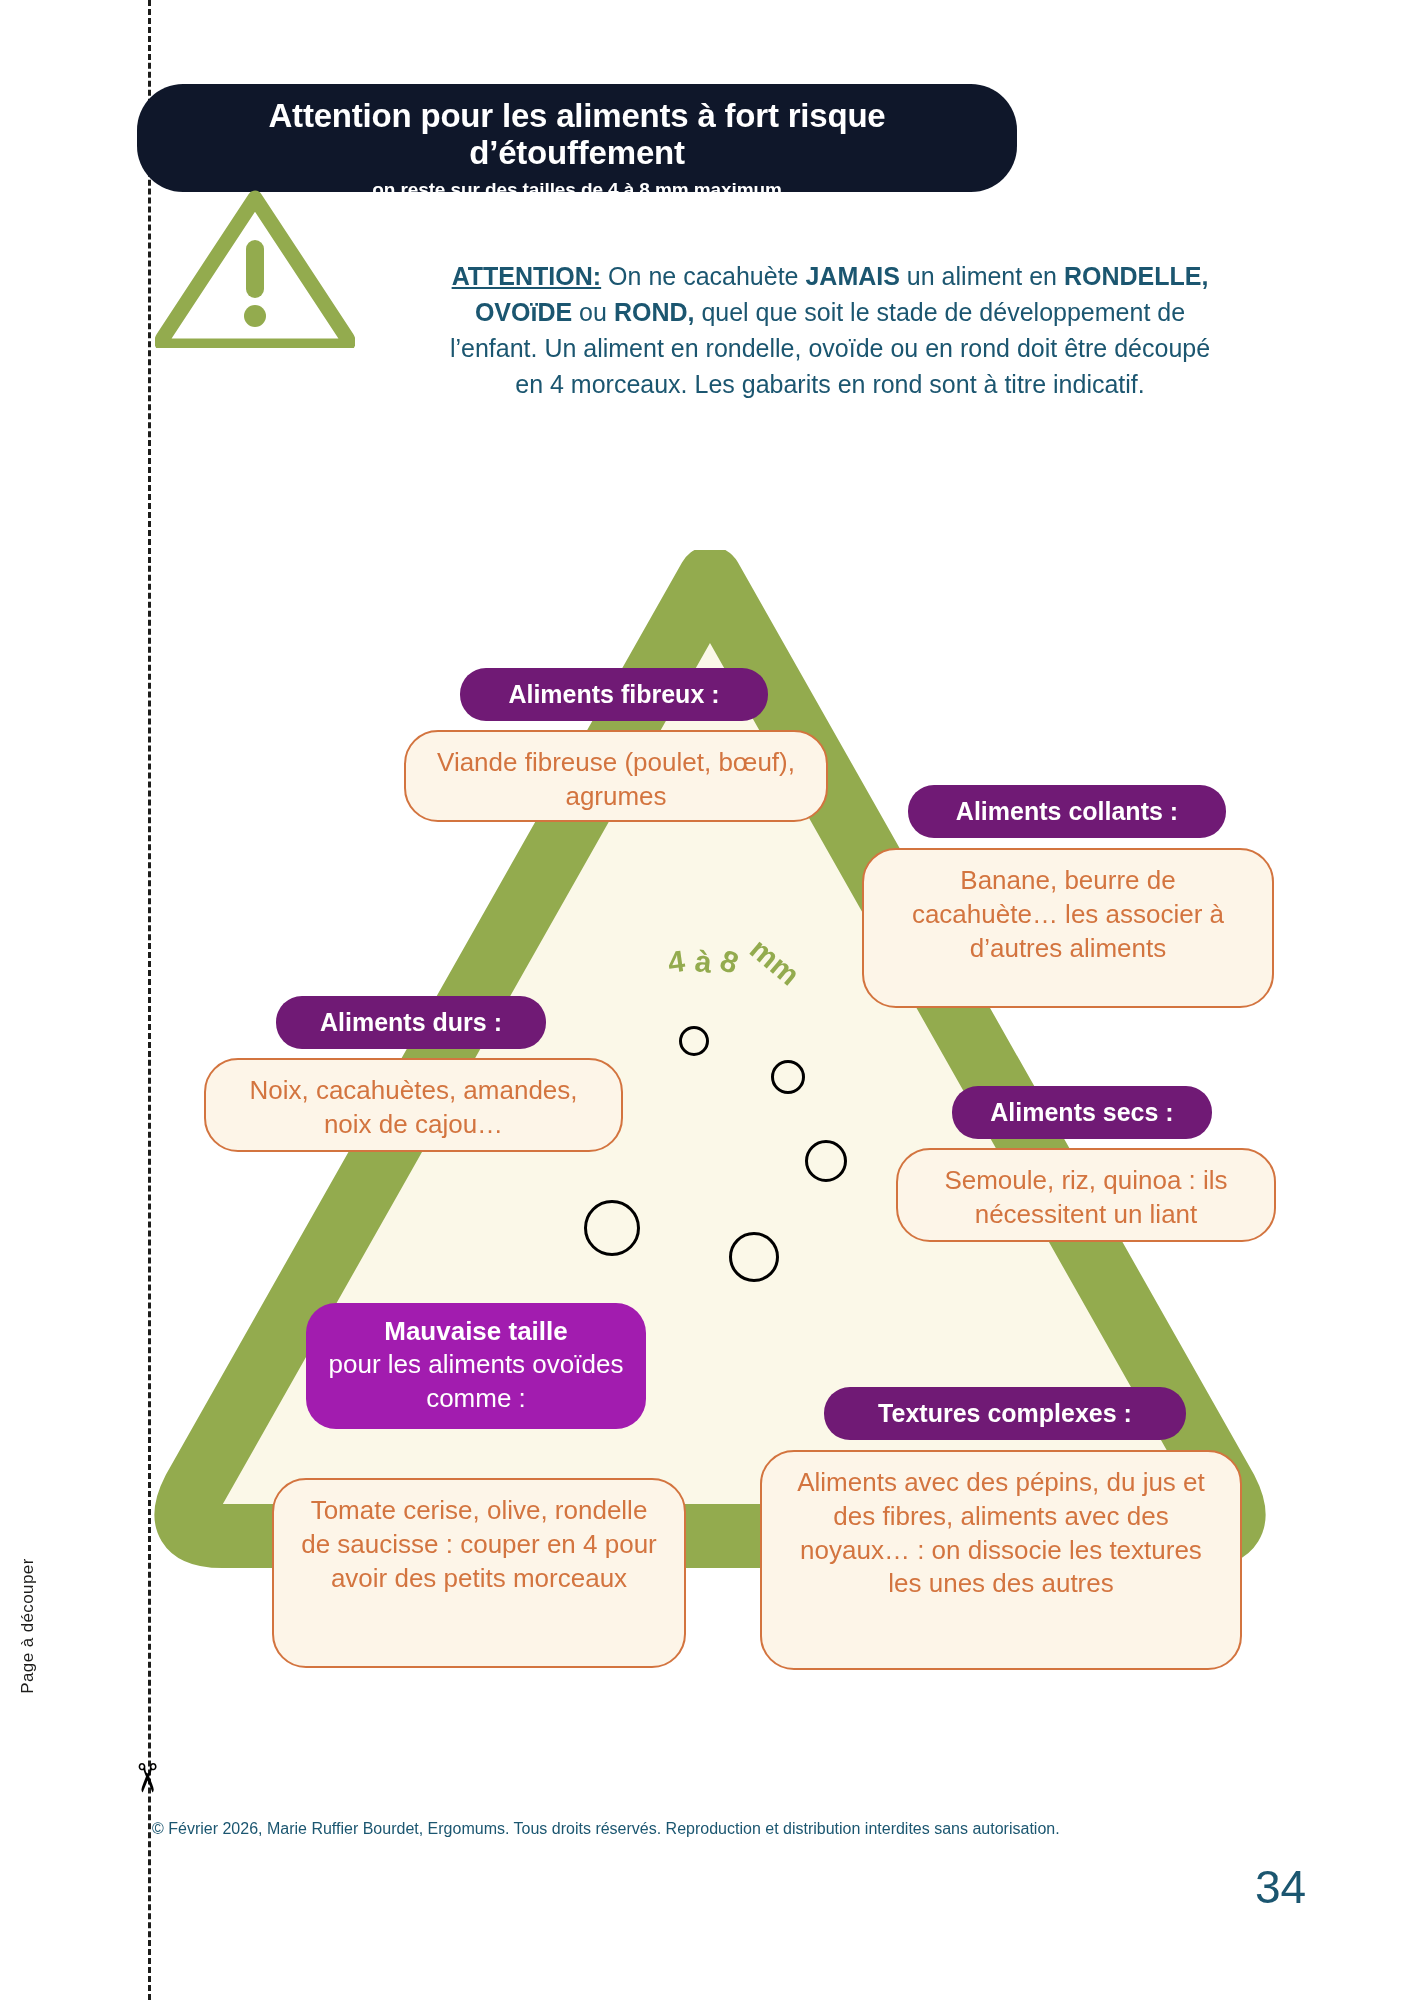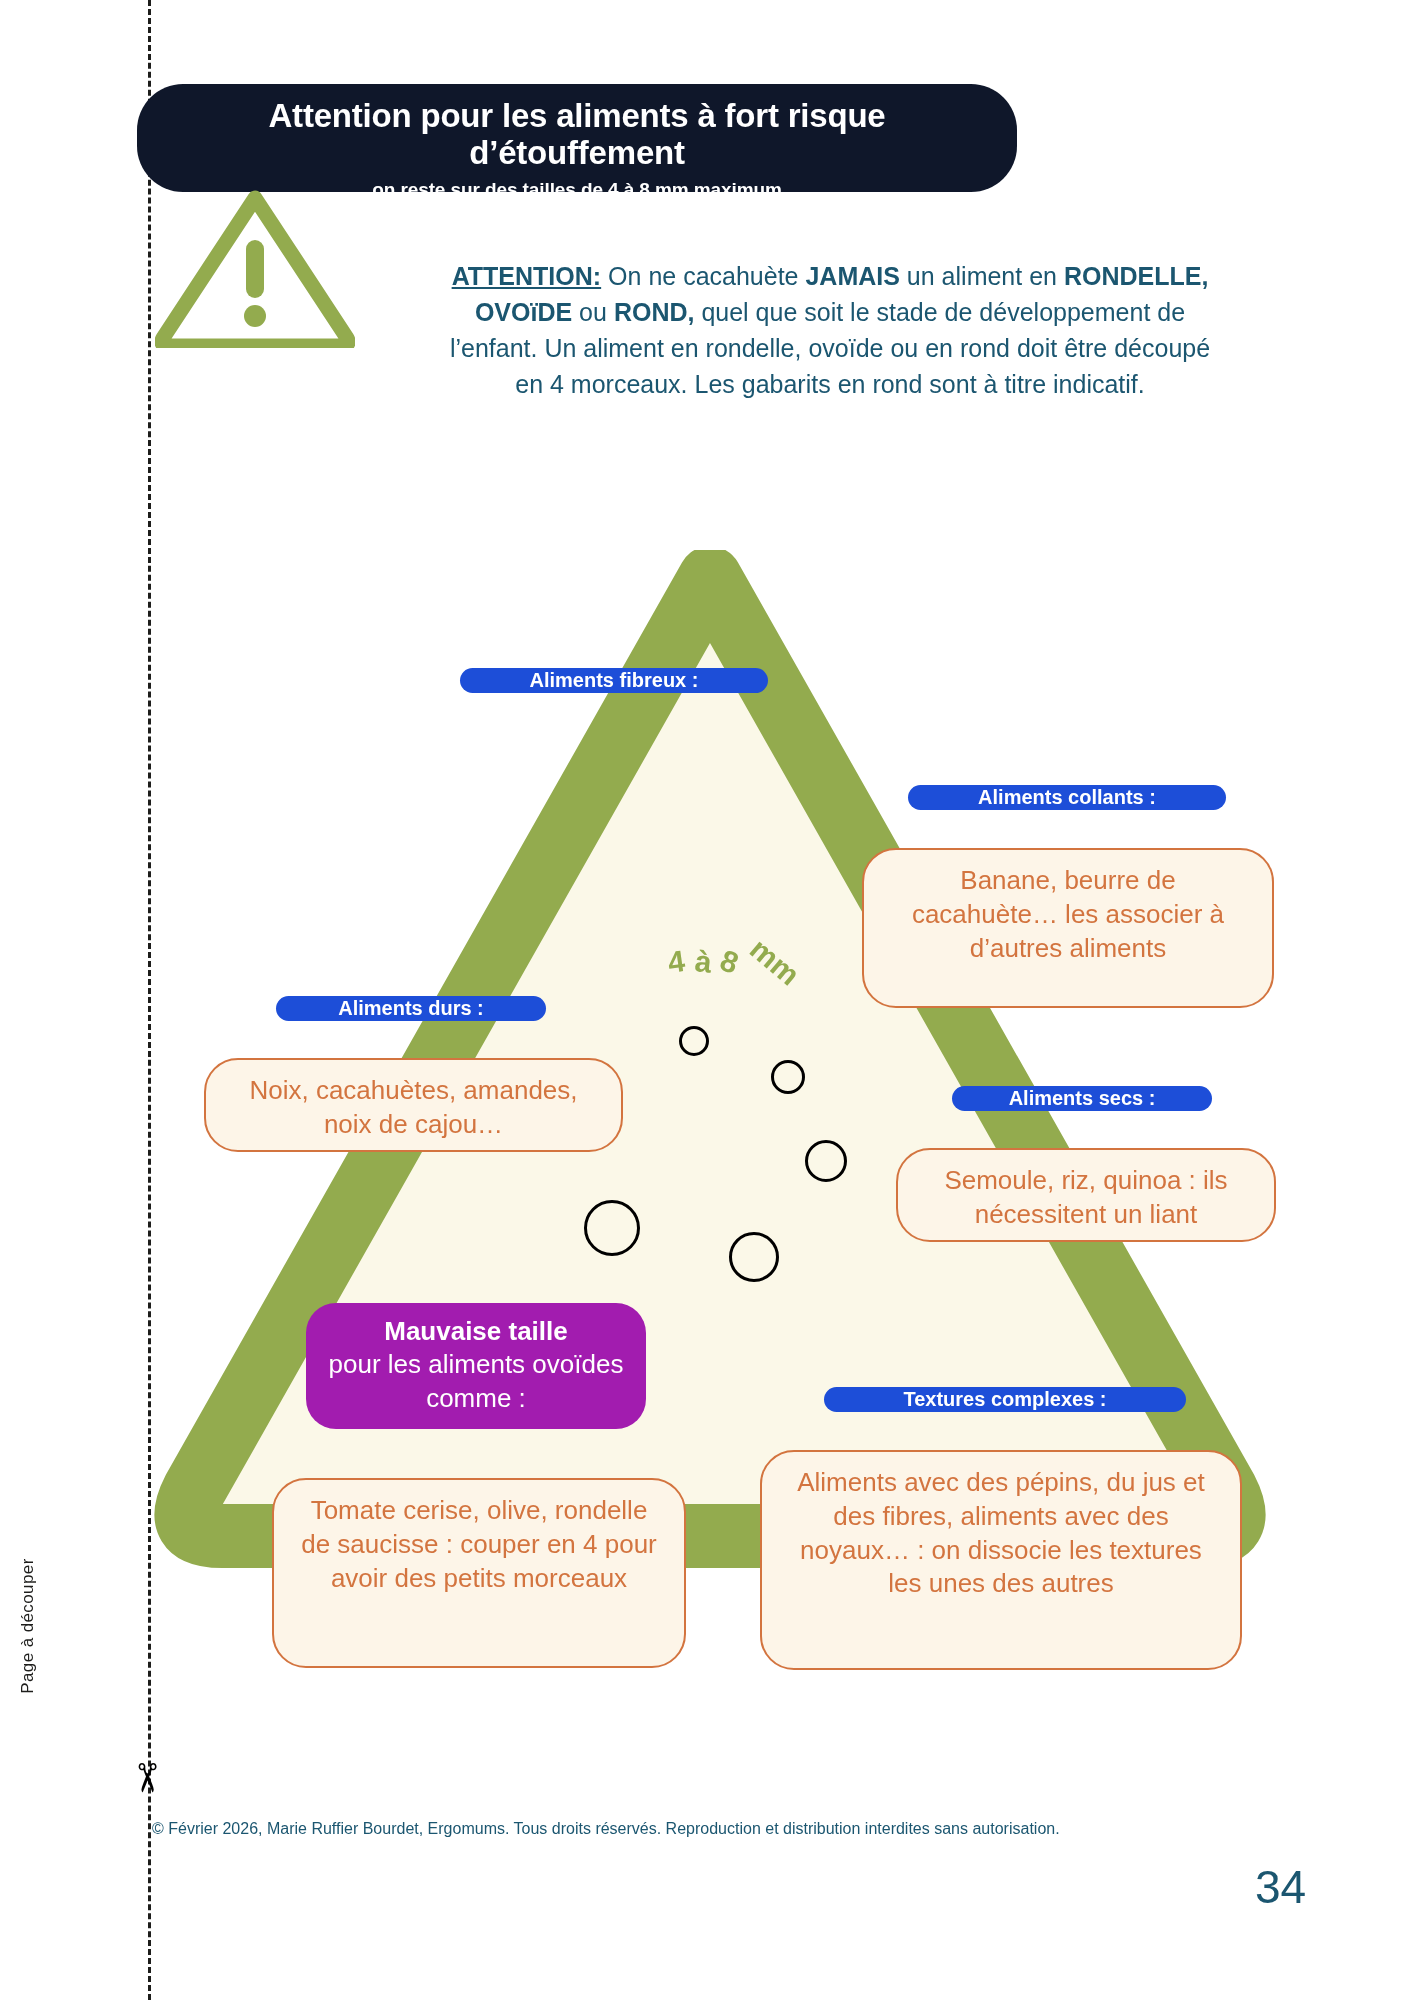--- a/index.html
+++ b/index.html
@@ -104,27 +104,27 @@
     position: absolute;
     left: 140px;
     top: 550px;
     width: 1140px;
     height: 1050px;
   }
 
   
   .tag {
     position: absolute;
-    background: #1d4ed8;
+    background: #701a75;
     color: #ffffff;
     border-radius: 26px;
-    font-size: 20px;
-    font-weight: bold;
-    text-align: center;
-    padding: 1px 22px;
+    font-size: 25px;
+    font-weight: bold;
+    text-align: center;
+    padding: 12px 22px;
     box-sizing: border-box;
     white-space: nowrap;
     z-index: 6;
   }
   .bubble {
     position: absolute;
     background: #fdf5e8;
     border: 2px solid #d3743f;
     border-radius: 34px;
     color: #d3743f;
@@ -222,20 +222,21 @@
     <span style="transform:rotate(-8deg);">4</span><span style="width:10px;"></span><span style="transform:rotate(6deg);">à</span><span style="width:10px;"></span><span style="transform:rotate(20deg);">8</span><span style="width:10px;"></span><span style="transform:rotate(40deg);">mm</span>
   </div>
 
   <div class="gauge" style="left:679px; top:1026px; width:30px; height:30px;"></div>
   <div class="gauge" style="left:771px; top:1060px; width:34px; height:34px;"></div>
   <div class="gauge" style="left:805px; top:1140px; width:42px; height:42px;"></div>
   <div class="gauge" style="left:584px; top:1200px; width:56px; height:56px;"></div>
   <div class="gauge" style="left:729px; top:1232px; width:50px; height:50px;"></div>
 
   <div class="tag" style="left:460px; top:668px; width:308px;">Aliments fibreux :</div>
+  <div class="bubble" style="left:404px; top:730px; width:424px; height:92px;">Viande fibreuse (poulet, bœuf), agrumes</div>
 
   <div class="tag" style="left:908px; top:785px; width:318px;">Aliments collants :</div>
   <div class="bubble" style="left:862px; top:848px; width:412px; height:160px;">Banane, beurre de cacahuète… les associer à d’autres aliments</div>
 
   <div class="tag" style="left:276px; top:996px; width:270px;">Aliments durs :</div>
   <div class="bubble" style="left:204px; top:1058px; width:419px; height:94px;">Noix, cacahuètes, amandes, noix de cajou…</div>
 
   <div class="tag" style="left:952px; top:1086px; width:260px;">Aliments secs :</div>
   <div class="bubble" style="left:896px; top:1148px; width:380px; height:94px;">Semoule, riz, quinoa : ils nécessitent un liant</div>
 

